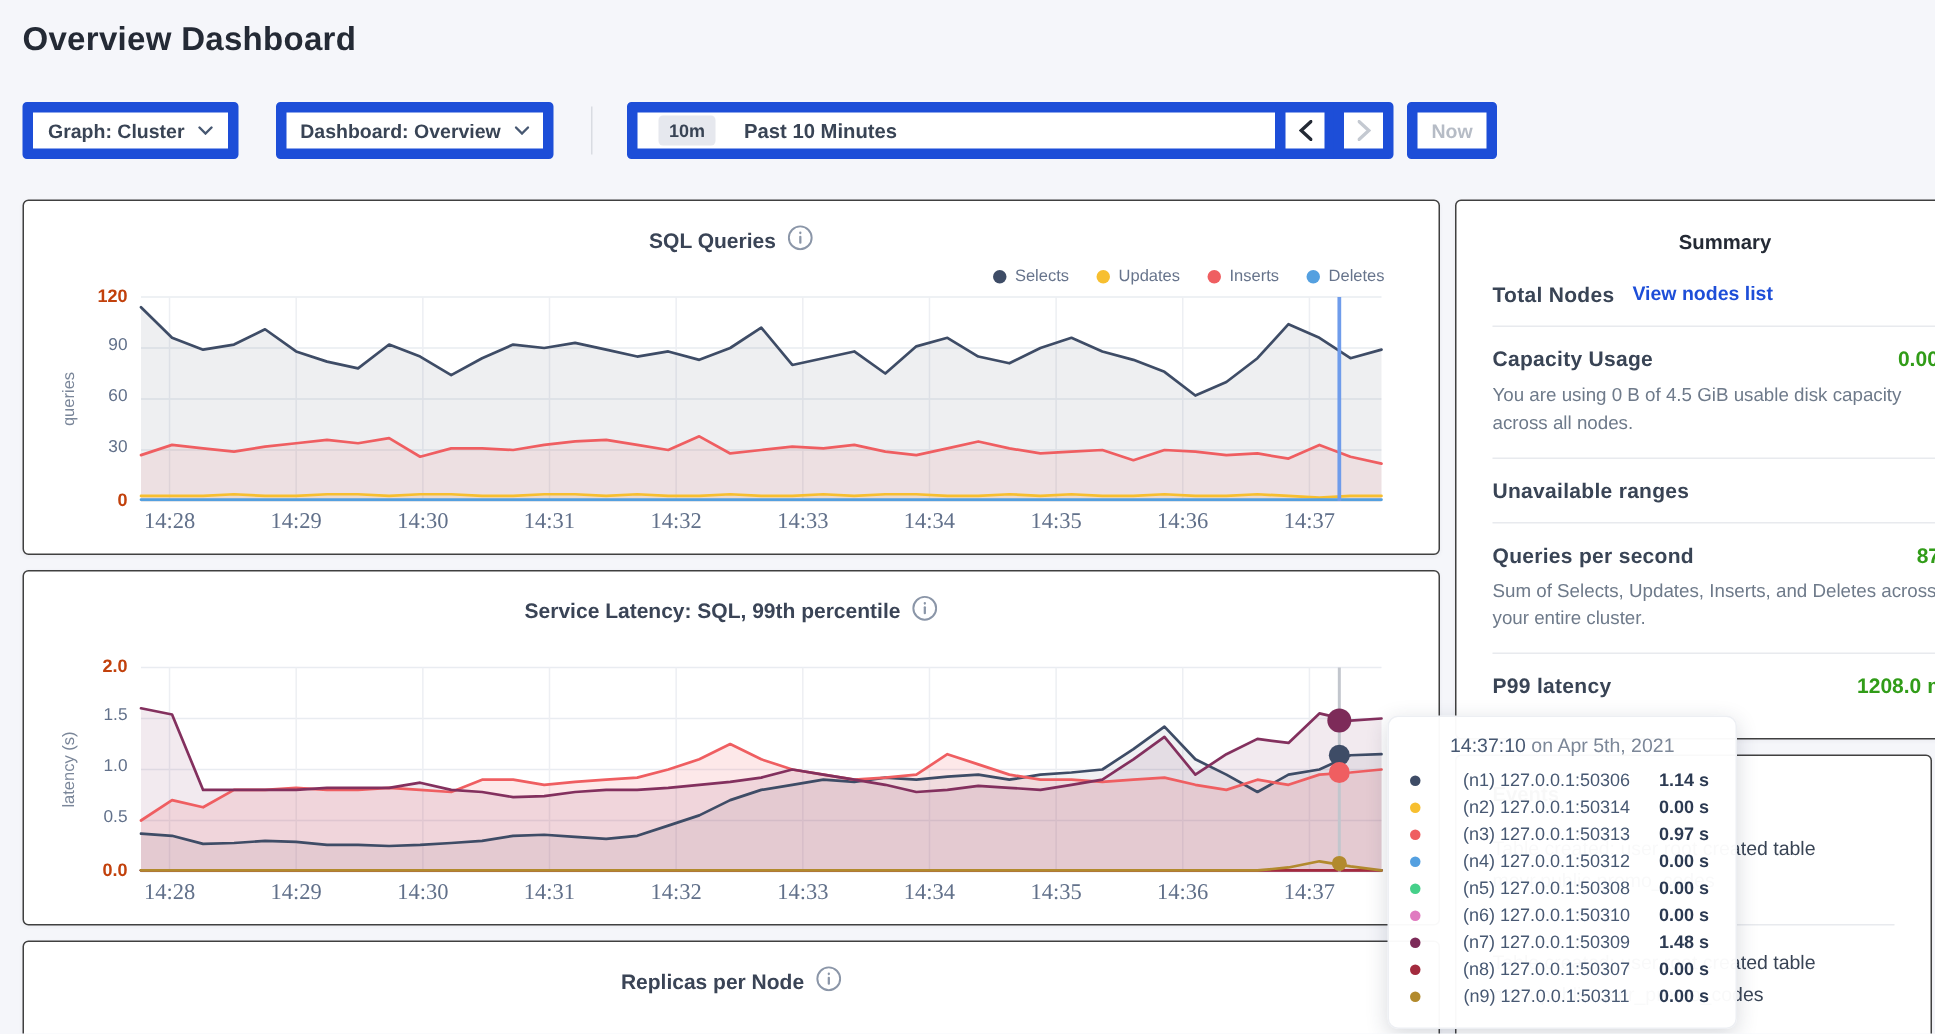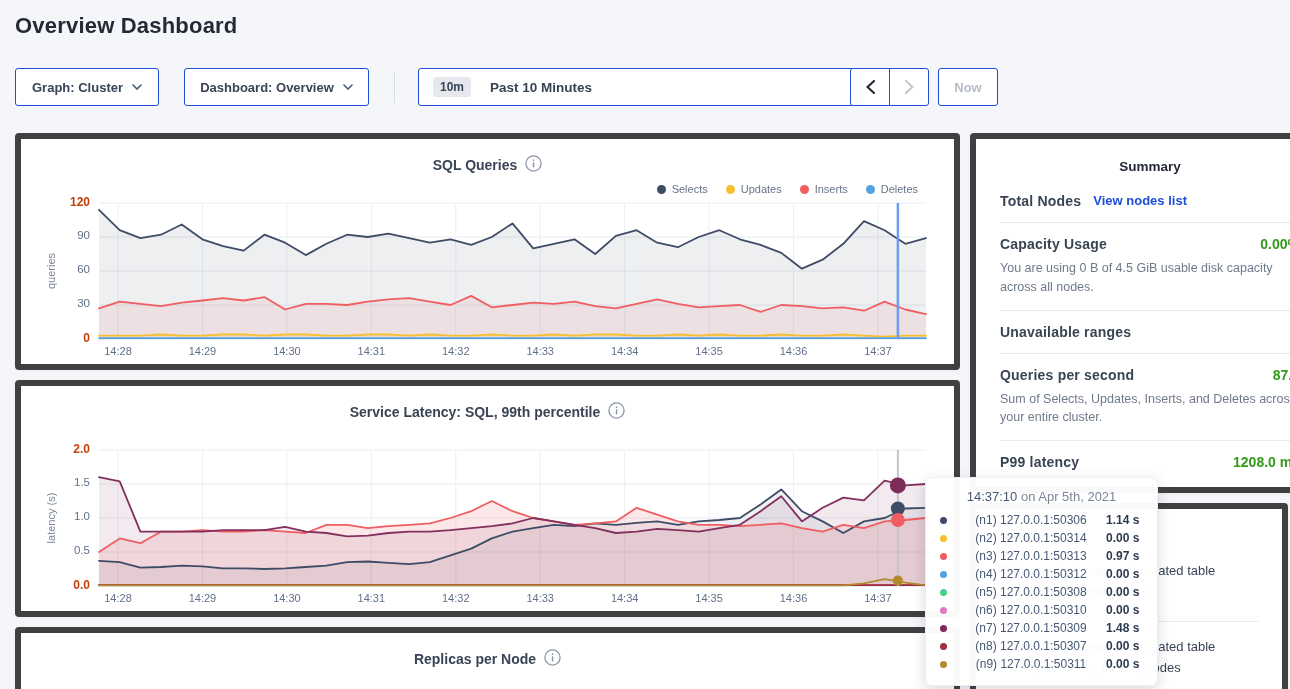--- a/index.html
+++ b/index.html
@@ -2,56 +2,56 @@
 <html><head>
 <meta charset="utf-8">
 <style>
   * { margin:0; padding:0; box-sizing:border-box; }
   html,body { width:1290px; height:689px; }
   body { position:relative; background:#f5f6fa; font-family:"Liberation Sans", sans-serif; color:#394455; overflow:hidden; }
 
   .page-title { position:absolute; left:15px; top:13px; font-size:22px; font-weight:700; color:#242a35; letter-spacing:.2px; }
 
   
-  .btn { position:absolute; top:68px; height:38px; background:#fff; border:1px solid #1d4ed8; border-radius:3px;
+  .btn { position:absolute; top:68px; height:38px; background:#fff; border:7px solid #1d4ed8; border-radius:3px;
          display:flex; align-items:center; justify-content:center; gap:9px; font-size:13px; font-weight:700; color:#394455; cursor:pointer; }
   .dd-graph { left:15px; width:144px; }
   .dd-dash  { left:184px; width:185px; }
   .vdiv { position:absolute; left:394px; top:71px; height:32px; width:1px; background:#d9dce2; }
   .time-picker { left:418px; width:472px; justify-content:flex-start; padding:0 14px; }
   .time-badge { background:#e6e8ee; border-radius:3px; padding:3px 7px; font-size:12px; font-weight:700; color:#394455; }
   .time-label { font-size:13.5px; font-weight:700; margin-left:10px; }
   .time-picker .chev { margin-left:auto; }
   .arrow-prev { left:850px; width:40px; border-radius:3px 0 0 3px; }
   .arrow-next { left:889px; width:40px; border-radius:0 3px 3px 0; }
   .now-btn { left:938px; width:60px; color:#b6bcc6; }
   .disabled { cursor:default; }
 
   
-  .card { position:absolute; background:#fff; border:6px solid #404040; border-radius:4px; box-shadow:0 1px 3px rgba(50,60,80,.05); }
+  .card { position:absolute; background:#fff; border:1px solid #404040; border-radius:4px; box-shadow:0 1px 3px rgba(50,60,80,.05); }
   .card-sql { left:15px; top:133px; width:945px; height:237px; }
   .card-lat { left:15px; top:380px; width:945px; height:237px; }
   .card-rep { left:15px; top:627px; width:945px; height:120px; }
   .card-summary { left:970px; top:133px; width:360px; height:360px; }
   .card-events  { left:970px; top:503px; width:318px; height:230px; }
 
   .chart-title-row { position:absolute; top:16px; left:0; right:0; text-align:center; font-size:14px; font-weight:700; color:#3a4456; }
   .chart-title-row .t { vertical-align:middle; }
   .info-icon { display:inline-block; vertical-align:middle; margin-left:8px; cursor:pointer; }
 
   .legend { position:absolute; top:44px; right:36px; display:flex; gap:18px; }
   .legend-item { display:flex; align-items:center; gap:6px; font-size:11px; color:#67748c; }
   .dot { border-radius:50%; flex:none; }
   .legend-item .dot { width:9px; height:9px; }
 
   .plot { position:absolute; left:78px; top:64px; width:827px; height:136px; }
   .plot svg { position:absolute; inset:0; width:100%; height:100%; overflow:visible; }
   .yticks .ytick { position:absolute; right:calc(100% + 9px); font-size:11.5px; color:#61708a; white-space:nowrap; }
   .yticks .ytick.strong { font-weight:700; color:#c2410c; font-size:12px; }
-  .xticks .xtick { position:absolute; top:142px; transform:translateX(-50%); font-size:11px; color:#61708a; white-space:nowrap; }
+  .xticks .xtick { position:absolute; top:142px; transform:translateX(-50%); font-size:15px; color:#61708a; white-space:nowrap;font-family:Liberation Serif, serif; }
   .ylab { position:absolute; top:50%; left:-48px; transform:translate(-50%,-50%) rotate(-90deg); font-size:11px; color:#7a8699; white-space:nowrap; }
 
   
   .card-summary h3 { margin:20px 24px 6px; text-align:center; font-size:13.5px; font-weight:700; color:#242a35; }
   .sum-body { margin:0 24px; }
   .srow { padding:13px 0; border-bottom:1px solid #e8eaee; }
   .srow:last-child { border-bottom:none; }
   .srow-head { display:flex; align-items:flex-start; }
   .srow-label { font-size:14px; font-weight:700; color:#394455; letter-spacing:.2px; }
   .srow-link { font-size:13px; font-weight:700; color:#1d4ed8; margin-left:12px; cursor:pointer; }

